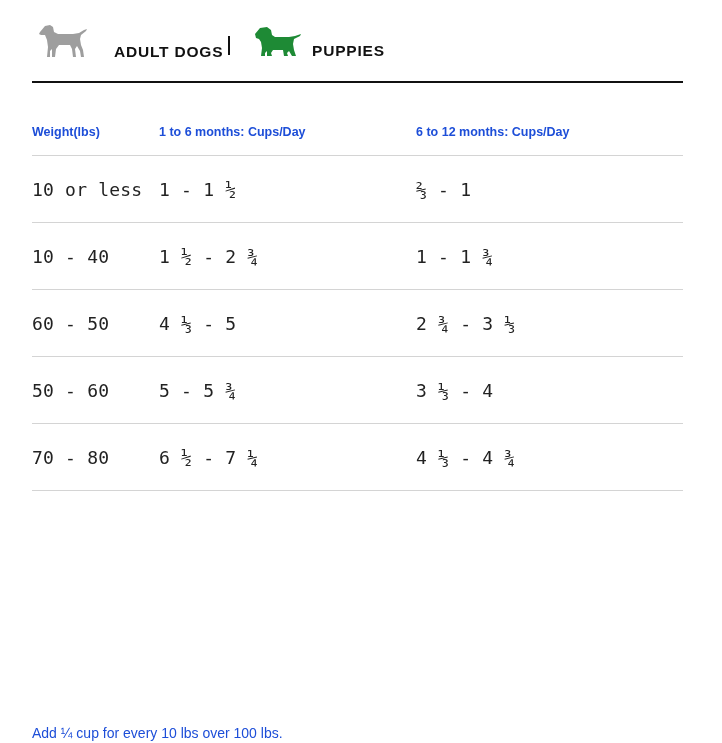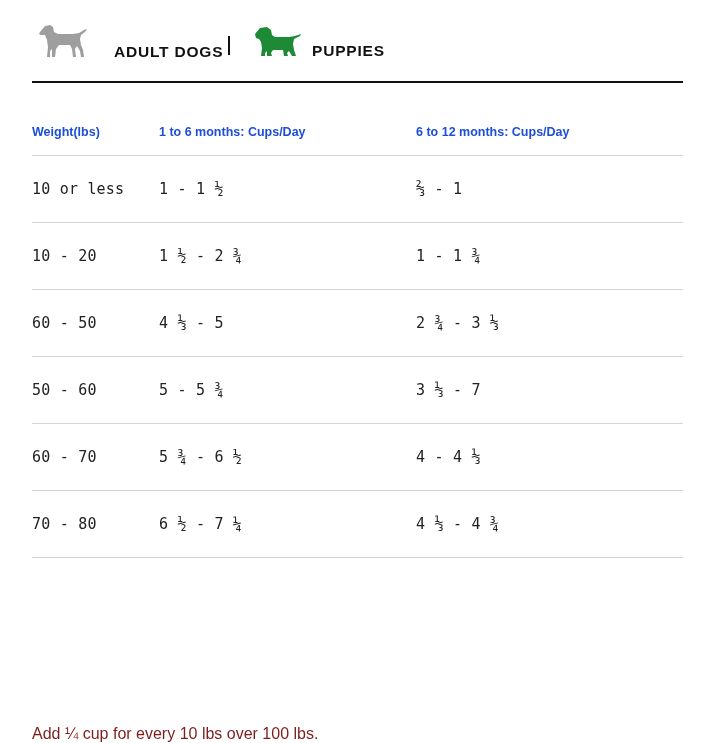--- a/index.html
+++ b/index.html
@@ -74,36 +74,36 @@
       padding: 0;
       vertical-align: middle;
       border-bottom: 1px solid #d4d4d4;
     }
     td {
       height: 66px;
       padding: 0;
       vertical-align: middle;
       border-bottom: 1px solid #d4d4d4;
       font-family: "DejaVu Sans Mono", monospace;
-      font-size: 15px;
+      font-size: 18px;
       color: #222;
       letter-spacing: 0.2px;
     }
     td.weight-cell { font-family: "DejaVu Sans Mono", monospace; }
     td.weight-cell .w-text { font-family: "DejaVu Sans Mono", monospace; }
     col.c1 { width: 127px; }
     col.c2 { width: 257px; }
     col.c3 { width: 267px; }
     .footnote {
       position: absolute;
       left: 32px;
       top: 725px;
       font-family: "Liberation Sans", sans-serif;
-      font-size: 16px;
-      color: #7f1d1d;
+      font-size: 14px;
+      color: #1d4ed8;
     }
     svg { display: block; }
   </style>
 </head>
 <body>
 
 <div class="tabs">
   <div class="tab tab-adult">
     <span>
       <svg width="52" height="36" viewBox="0 0 52 36">
@@ -138,38 +138,33 @@
       <th>6 to 12 months: Cups/Day</th>
     </tr>
   </thead>
   <tbody>
     <tr>
       <td class="weight-cell"><span class="w-text">10 or less</span></td>
       <td>1 - 1 ½</td>
       <td>⅔ - 1</td>
     </tr>
     <tr>
-      <td class="weight-cell"><span class="w-text">10 - 20</span></td>
+      <td class="weight-cell"><span class="w-text">10 - 40</span></td>
       <td>1 ½ - 2 ¾</td>
       <td>1 - 1 ¾</td>
     </tr>
     <tr>
       <td class="weight-cell"><span class="w-text">60 - 50</span></td>
       <td>4 ⅓ - 5</td>
       <td>2 ¾ - 3 ⅓</td>
     </tr>
     <tr>
       <td class="weight-cell"><span class="w-text">50 - 60</span></td>
       <td>5 - 5 ¾</td>
-      <td>3 ⅓ - 7</td>
-    </tr>
-    <tr>
-      <td class="weight-cell"><span class="w-text">60 - 70</span></td>
-      <td>5 ¾ - 6 ½</td>
-      <td>4 - 4 ⅓</td>
+      <td>3 ⅓ - 4</td>
     </tr>
     <tr>
       <td class="weight-cell"><span class="w-text">70 - 80</span></td>
       <td>6 ½ - 7 ¼</td>
       <td>4 ⅓ - 4 ¾</td>
     </tr>
   </tbody>
 </table>
 
 <div class="footnote">Add ¼ cup for every 10 lbs over 100 lbs.</div>

